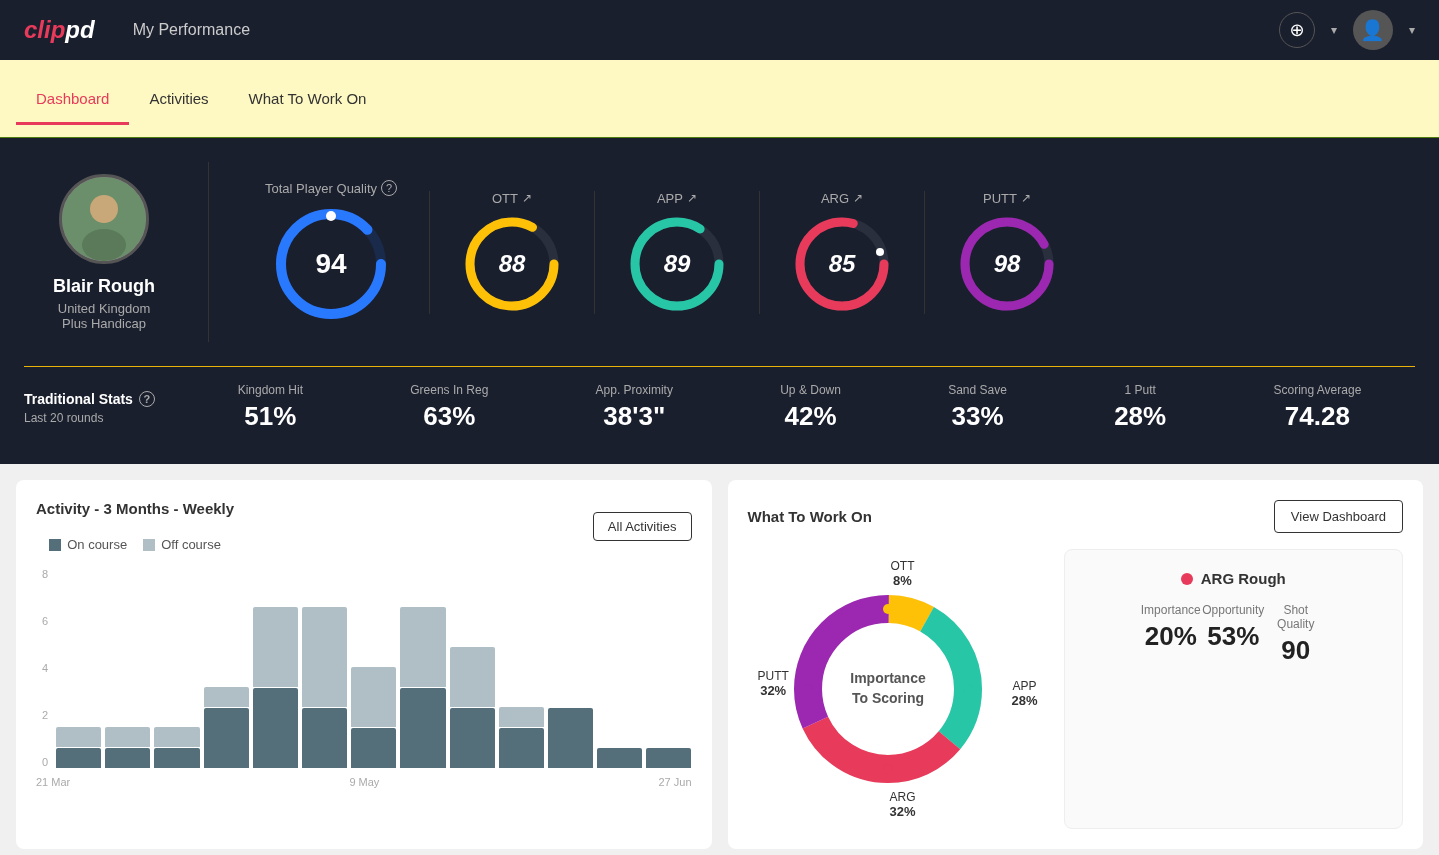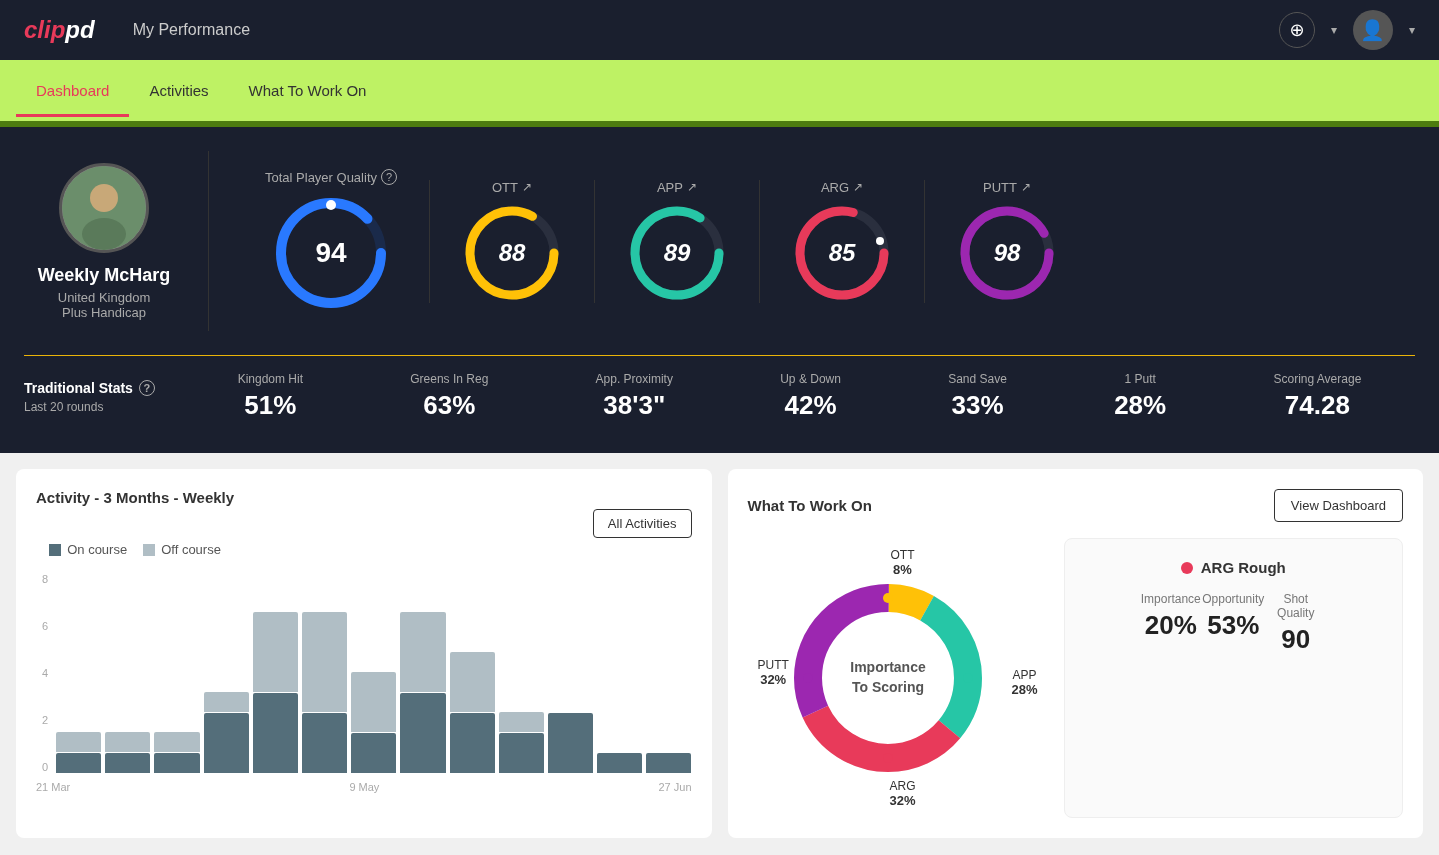--- a/index.html
+++ b/index.html
@@ -61,24 +61,24 @@
       overflow: hidden;
       display: flex;
       align-items: center;
       justify-content: center;
       color: #aaa;
       font-size: 20px;
     }
 
     
     .tabs {
-      background: #bef264;
-      display: flex;
-      border-bottom: 6px solid #4d7c0f;
-      padding: 4px 16px;
+      background: #fef9c3;
+      display: flex;
+      border-bottom: 1px solid #4d7c0f;
+      padding: 12px 16px;
     }
     .tab {
       padding: 18px 20px;
       color: #333;
       cursor: pointer;
       font-size: 15px;
       position: relative;
       text-decoration: none;
       border: none;
       background: transparent;
@@ -276,21 +276,20 @@
       display: flex;
       gap: 16px;
       align-items: center;
     }
     .legend-item {
       display: flex;
       align-items: center;
       gap: 6px;
       font-size: 13px;
       color: #555;
-      margin-top: 16px;
     }
     .legend-dot {
       width: 12px;
       height: 12px;
     }
     .all-activities-btn {
       border: 1px solid #333;
       background: transparent;
       padding: 6px 14px;
       font-size: 13px;
@@ -460,21 +459,21 @@
   <div class="hero-top">
 
     <div class="player-info">
       <div class="player-avatar">
         <svg width="84" height="84" viewBox="0 0 84 84">
           <circle cx="42" cy="42" r="42" fill="#6b8e6b"></circle>
           <circle cx="42" cy="32" r="14" fill="#c8a878"></circle>
           <ellipse cx="42" cy="68" rx="22" ry="16" fill="#5a7a5a"></ellipse>
         </svg>
       </div>
-      <div class="player-name">Weekly McHarg</div>
+      <div class="player-name">Blair Rough</div>
       <div class="player-country">United Kingdom</div>
       <div class="player-hcp">Plus Handicap</div>
     </div>
 
     <div class="divider-v"></div>
 
     <div class="scores-section">
 
       <div class="total-quality">
         <div class="tq-label">

